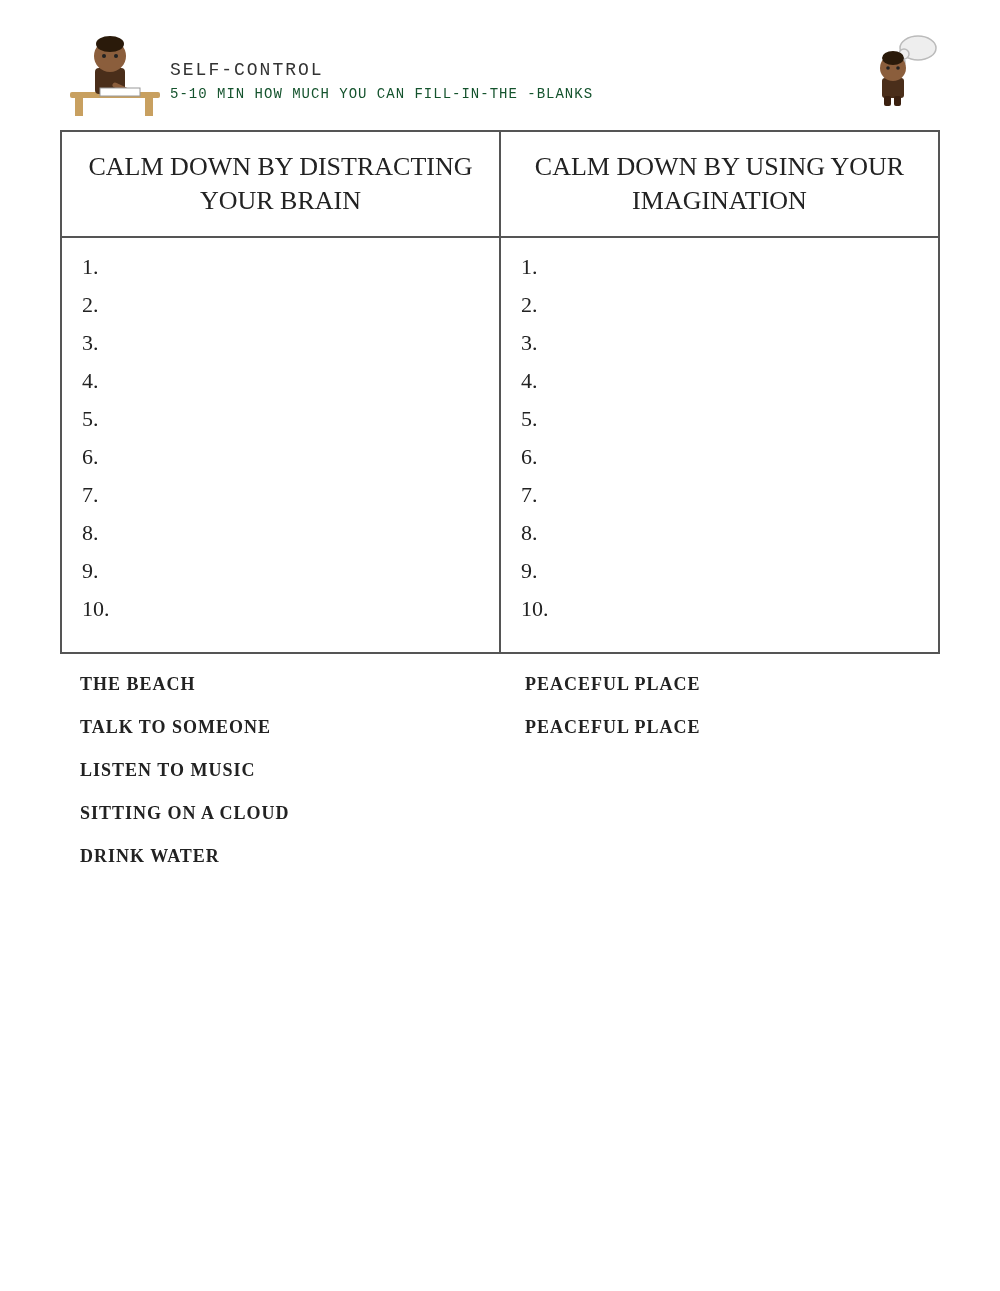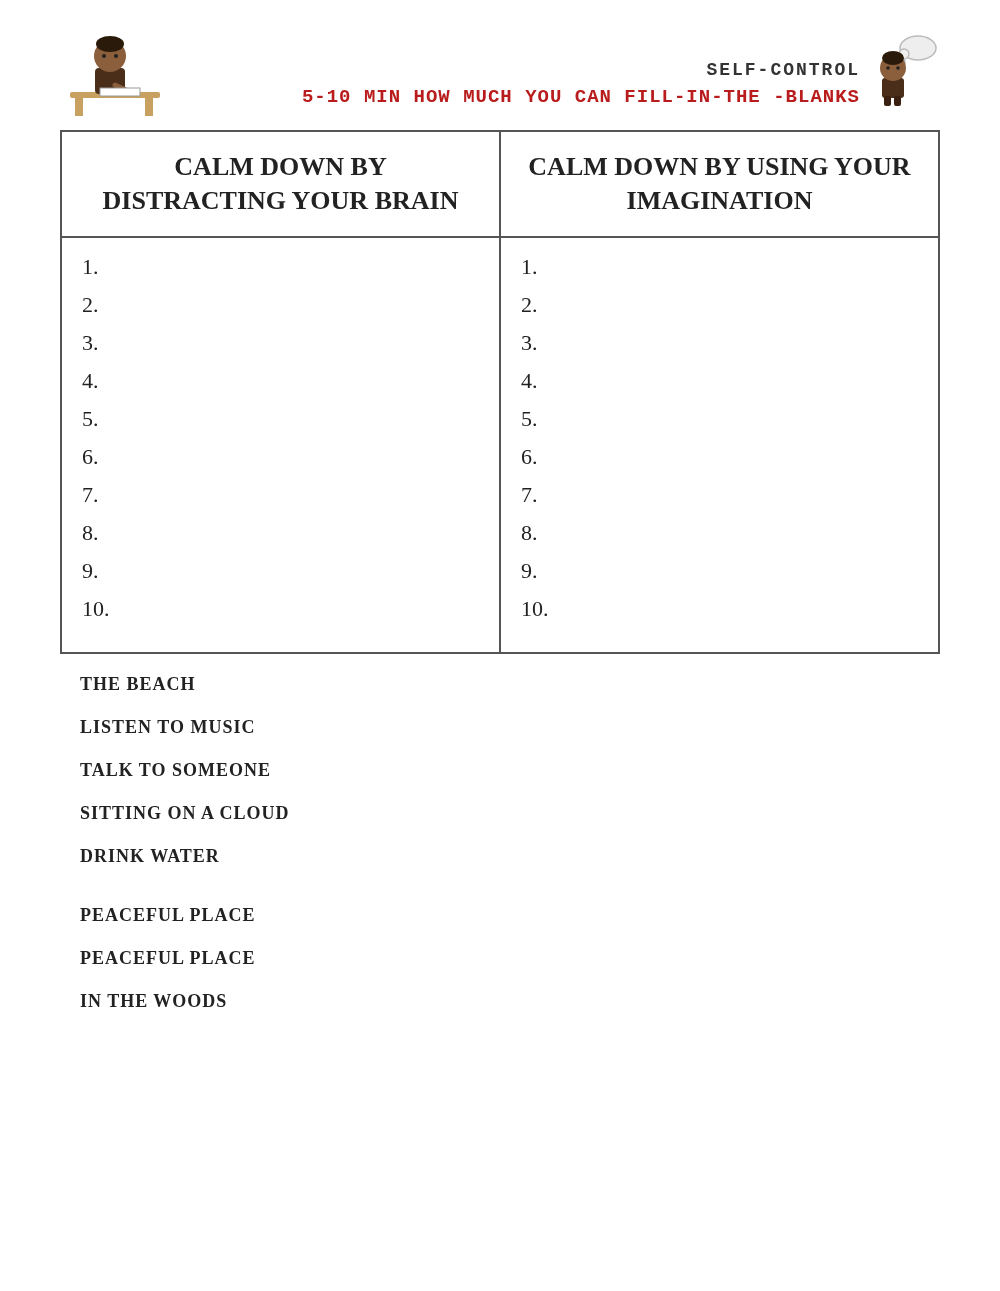--- a/index.html
+++ b/index.html
@@ -14,41 +14,40 @@
     }
 
     .header {
       display: flex;
       align-items: flex-start;
       justify-content: space-between;
       margin-bottom: 10px;
     }
 
     .header-center {
-      text-align: right;
+      text-align: left;
       flex: 1;
       padding-top: 30px;
-      font-weight: bold;
     }
 
     .title {
       font-family: 'Courier New', Courier, monospace;
       font-size: 18px;
       letter-spacing: 2px;
       text-transform: uppercase;
       color: #333;
       margin-bottom: 6px;
     }
 
     .subtitle {
       font-family: 'Courier New', Courier, monospace;
-      font-size: 19px;
+      font-size: 14px;
       letter-spacing: 1px;
       text-transform: uppercase;
-      color: #b91c1c;
+      color: #14532d;
     }
 
     
     .kid-left {
       width: 110px;
       height: 90px;
       flex-shrink: 0;
     }
 
     .kid-right {
@@ -63,21 +62,21 @@
       border: 2px solid #555;
       margin-bottom: 20px;
     }
 
     .main-table th {
       border: 2px solid #555;
       padding: 18px 20px;
       text-align: center;
       font-family: 'Georgia', serif;
       font-size: 26px;
-      font-weight: bold;
+      font-weight: normal;
       text-transform: uppercase;
       line-height: 1.3;
       vertical-align: middle;
       width: 50%;
     }
 
     .main-table td {
       border: 2px solid #555;
       padding: 14px 20px 20px 20px;
       vertical-align: top;
@@ -91,23 +90,22 @@
 
     .numbered-list li {
       font-family: 'Georgia', serif;
       font-size: 22px;
       margin-bottom: 8px;
       padding: 2px 0;
     }
 
     .suggestions-section {
       display: flex;
-      gap: 16px;
+      gap: 10px;
       margin-top: 10px;
-      flex-direction: column;
     }
 
     .suggestions-col {
       flex: 1;
       padding: 0 20px;
     }
 
     .suggestion-item {
       font-family: 'Georgia', serif;
       font-size: 18px;
@@ -215,23 +213,22 @@
             <li>10.</li>
           </ul>
       </td>
     </tr>
   </tbody>
 </table>
 
 <div class="suggestions-section">
   <div class="suggestions-col" id="suggestions-left">
       <div class="suggestion-item">THE BEACH</div>
+      <div class="suggestion-item">TALK TO SOMEONE</div>
       <div class="suggestion-item">LISTEN TO MUSIC</div>
-      <div class="suggestion-item">TALK TO SOMEONE</div>
       <div class="suggestion-item">SITTING ON A CLOUD</div>
       <div class="suggestion-item">DRINK WATER</div>
     </div>
   <div class="suggestions-col" id="suggestions-right">
       <div class="suggestion-item">PEACEFUL PLACE</div>
       <div class="suggestion-item">PEACEFUL PLACE</div>
-      <div class="suggestion-item">IN THE WOODS</div>
     </div>
 </div>
 
 </body></html>

